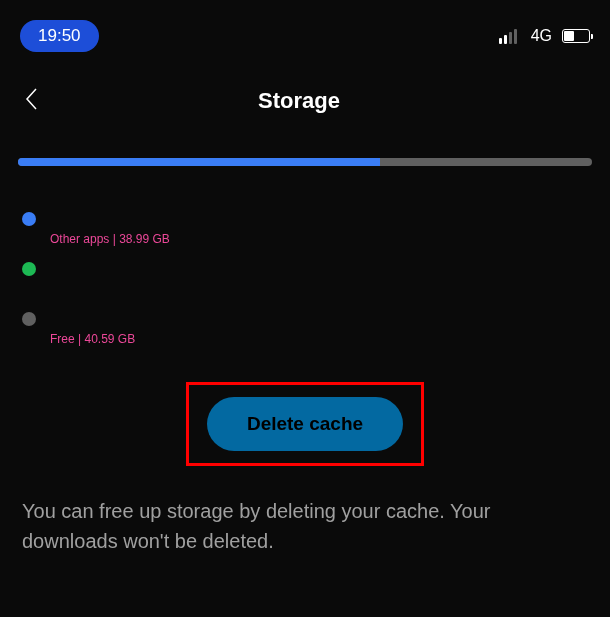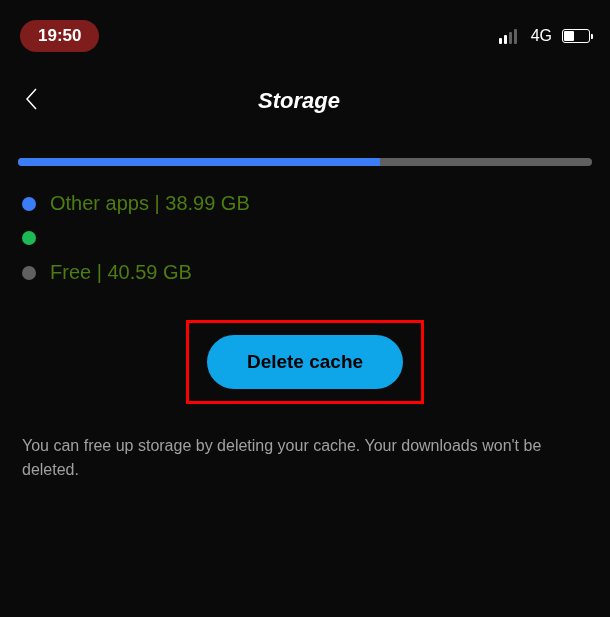--- a/index.html
+++ b/index.html
@@ -15,26 +15,26 @@
       color: #ffffff;
       overflow: hidden;
     }
     .status-bar {
       display: flex;
       justify-content: space-between;
       align-items: center;
       padding: 20px 20px 10px 20px;
     }
     .time-badge {
-      background: #7f1d1d;
+      background: #1d4ed8;
       color: #ffffff;
       padding: 6px 18px;
       border-radius: 20px;
       font-size: 17px;
-      font-weight: 700;
+      font-weight: 400;
     }
     .status-right {
       display: flex;
       align-items: center;
       gap: 6px;
     }
     .signal-bars {
       display: flex;
       align-items: flex-end;
       gap: 2px;
@@ -83,21 +83,20 @@
       bottom: 1px;
       width: 40%;
       background: #ffffff;
       border-radius: 1px;
     }
     .header {
       display: flex;
       align-items: center;
       padding: 26px 36px 24px 24px;
       position: relative;
-      font-style: italic;
     }
     .back-arrow {
       position: absolute;
       left: 24px;
     }
     .header-title {
       flex: 1;
       text-align: center;
       font-size: 22px;
       font-weight: 700;
@@ -128,45 +127,46 @@
       gap: 14px;
       margin-bottom: 16px;
     }
     .legend-dot {
       width: 14px;
       height: 14px;
       border-radius: 50%;
       flex-shrink: 0;
     }
     .legend-text {
-      font-size: 20px;
-      color: #4d7c0f;
+      font-size: 12px;
+      color: #ec4899;
+      margin-top: 40px;
     }
     .button-wrapper {
       display: flex;
       justify-content: center;
       padding: 10px 0 20px 0;
     }
     .highlight-box {
       border: 3px solid #ff0000;
       padding: 12px 18px;
     }
     .delete-button {
-      background: #0ea5e9;
+      background: #0369a1;
       color: #000000;
       border: none;
       border-radius: 30px;
       padding: 16px 40px;
       font-size: 19px;
       font-weight: 700;
       cursor: pointer;
     }
     .description {
       padding: 10px 22px;
-      font-size: 16px;
+      font-size: 20px;
       color: #a0a0a0;
       line-height: 1.5;
     }
   </style>
 </head>
 <body>
 
 <div class="status-bar">
   <div class="time-badge">19:50</div>
   <div class="status-right">

